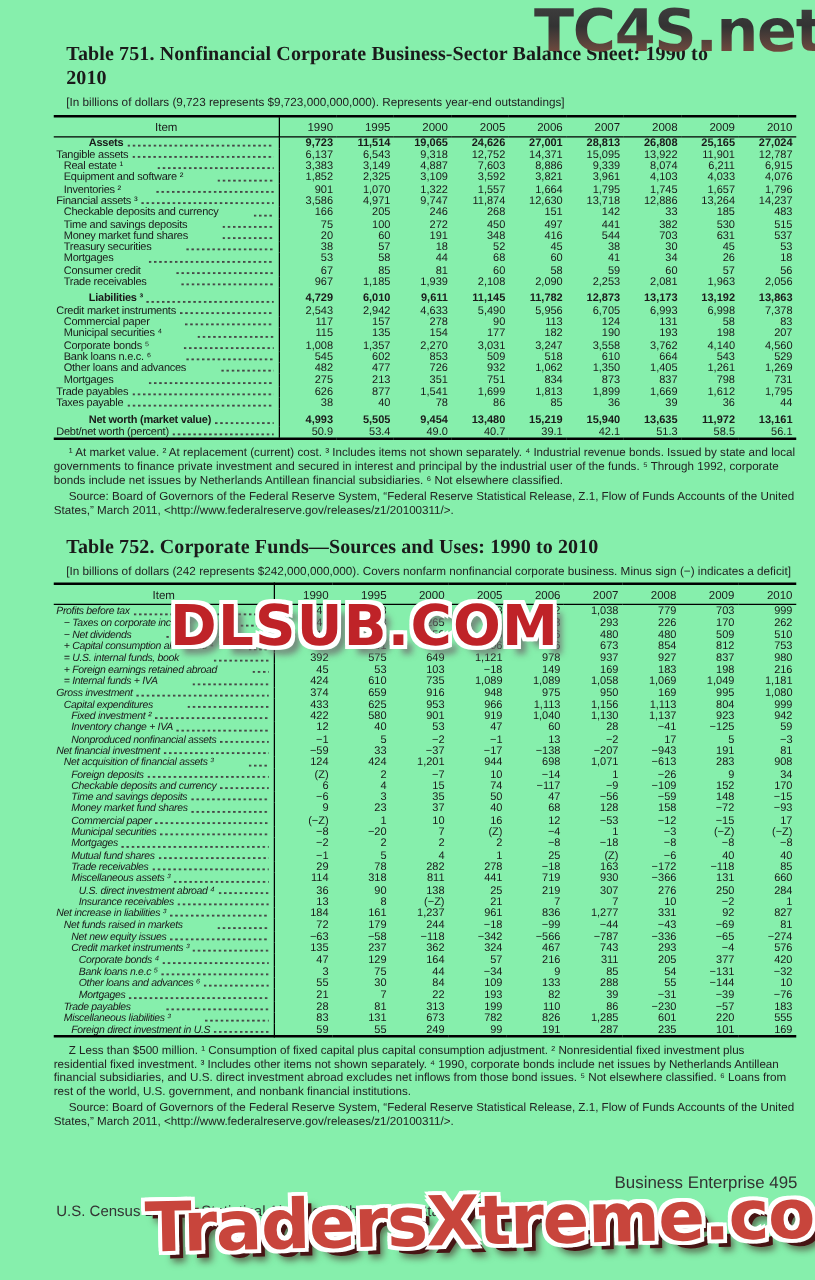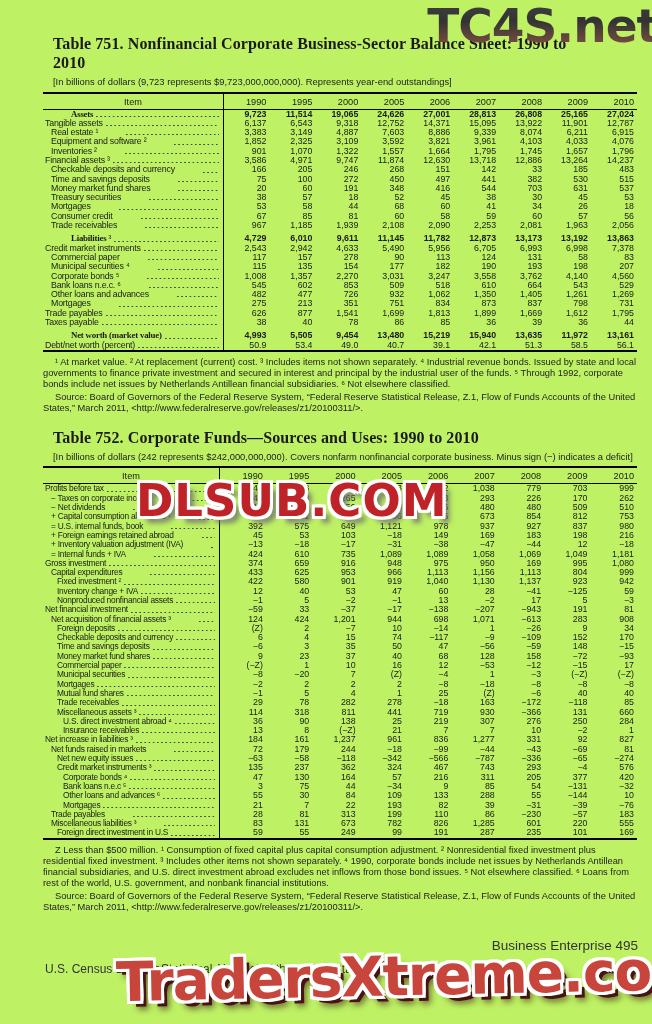--- a/index.html
+++ b/index.html
@@ -1,18 +1,18 @@
 <!DOCTYPE html>
 <html><head>
 <meta charset="utf-8">
 <style>
   html,body{margin:0;padding:0;background:#e8e8e8;}
   .page{
     position:relative; width:652px; height:1024px; margin:0 auto;
-    background:#bef264; overflow:hidden; color:#1a1a1a;
+    background:#86efac; overflow:hidden; color:#1a1a1a;
     font-family:"Liberation Sans","DejaVu Sans",sans-serif;
   }
   .content{position:absolute; left:43px; top:34px; width:594px;}
 
   
   .title{
     font-family:"Liberation Serif","DejaVu Serif",serif;
     font-weight:700; font-size:16px; line-height:19px; margin:0 0 4px 10px;
     letter-spacing:.1px;
   }
@@ -36,30 +36,30 @@
   td.c-val{text-align:right;}
   .labwrap{display:flex; align-items:flex-end; overflow:hidden;}
   .lab{flex:0 0 auto; letter-spacing:-.2px;}
   #t752 .lab{font-size:8.4px; letter-spacing:-.25px;}
   .dots{
     flex:1 1 4px; min-width:4px; height:3px; margin:0 1px 1px 3px;
     background-image:radial-gradient(circle at 1px 1.5px,#444 .8px,transparent 1px);
     background-size:4.2px 3px; background-repeat:repeat-x;
   }
   #t751 td.c-label{width:174px;}
-  #t752 td.c-label{width:170px;}
+  #t752 td.c-label{width:170px;font-style:italic;}
   #t751 th.h-item{width:174px;}
   #t752 th.h-item{width:170px;}
   tr.bold td{font-weight:700;}
   tr.gap td{padding-top:4px;}
   tr.lv0 .labwrap{padding-left:2px;text-align:right;}
   tr.lv1 .labwrap{padding-left:8px;gap:25px;}
   tr.lv2 .labwrap{padding-left:14px;}
   tr.lv3 .labwrap{padding-left:20px;}
-  tr.lvt .labwrap{padding-left:28px;font-family:Liberation Serif, serif;}
+  tr.lvt .labwrap{padding-left:28px;}
 
   
   .fn{font-size:9.3px; line-height:11px; margin:0 0 2px 0; text-indent:12px; color:#222;}
   .fn-block{margin-bottom:14px;}
 
   
   .footer-right{position:absolute; top:938px; right:14px; font-size:13.5px; color:#333;}
   .footer-left{position:absolute; top:962px; left:45px; font-size:12px; color:#333;}
 
   
@@ -663,37 +663,20 @@
             <td class="c-val">−18</td>
             <td class="c-val">149</td>
             <td class="c-val">169</td>
             <td class="c-val">183</td>
             <td class="c-val">198</td>
             <td class="c-val">216</td>
           </tr>
           <tr class="lv1">
             <td class="c-label">
               <div class="labwrap">
-                <span class="lab">+ Inventory valuation adjustment (IVA)</span>
-                <span class="dots"></span>
-              </div>
-            </td>
-            <td class="c-val">−13</td>
-            <td class="c-val">−18</td>
-            <td class="c-val">−17</td>
-            <td class="c-val">−31</td>
-            <td class="c-val">−38</td>
-            <td class="c-val">−47</td>
-            <td class="c-val">−44</td>
-            <td class="c-val">12</td>
-            <td class="c-val">−18</td>
-          </tr>
-          <tr class="lv1">
-            <td class="c-label">
-              <div class="labwrap">
                 <span class="lab">= Internal funds + IVA</span>
                 <span class="dots"></span>
               </div>
             </td>
             <td class="c-val">424</td>
             <td class="c-val">610</td>
             <td class="c-val">735</td>
             <td class="c-val">1,089</td>
             <td class="c-val">1,089</td>
             <td class="c-val">1,058</td>
@@ -1093,21 +1076,21 @@
             <td class="c-val">576</td>
           </tr>
           <tr class="lv3">
             <td class="c-label">
               <div class="labwrap">
                 <span class="lab">Corporate bonds ⁴</span>
                 <span class="dots"></span>
               </div>
             </td>
             <td class="c-val">47</td>
-            <td class="c-val">130</td>
+            <td class="c-val">129</td>
             <td class="c-val">164</td>
             <td class="c-val">57</td>
             <td class="c-val">216</td>
             <td class="c-val">311</td>
             <td class="c-val">205</td>
             <td class="c-val">377</td>
             <td class="c-val">420</td>
           </tr>
           <tr class="lv3">
             <td class="c-label">

